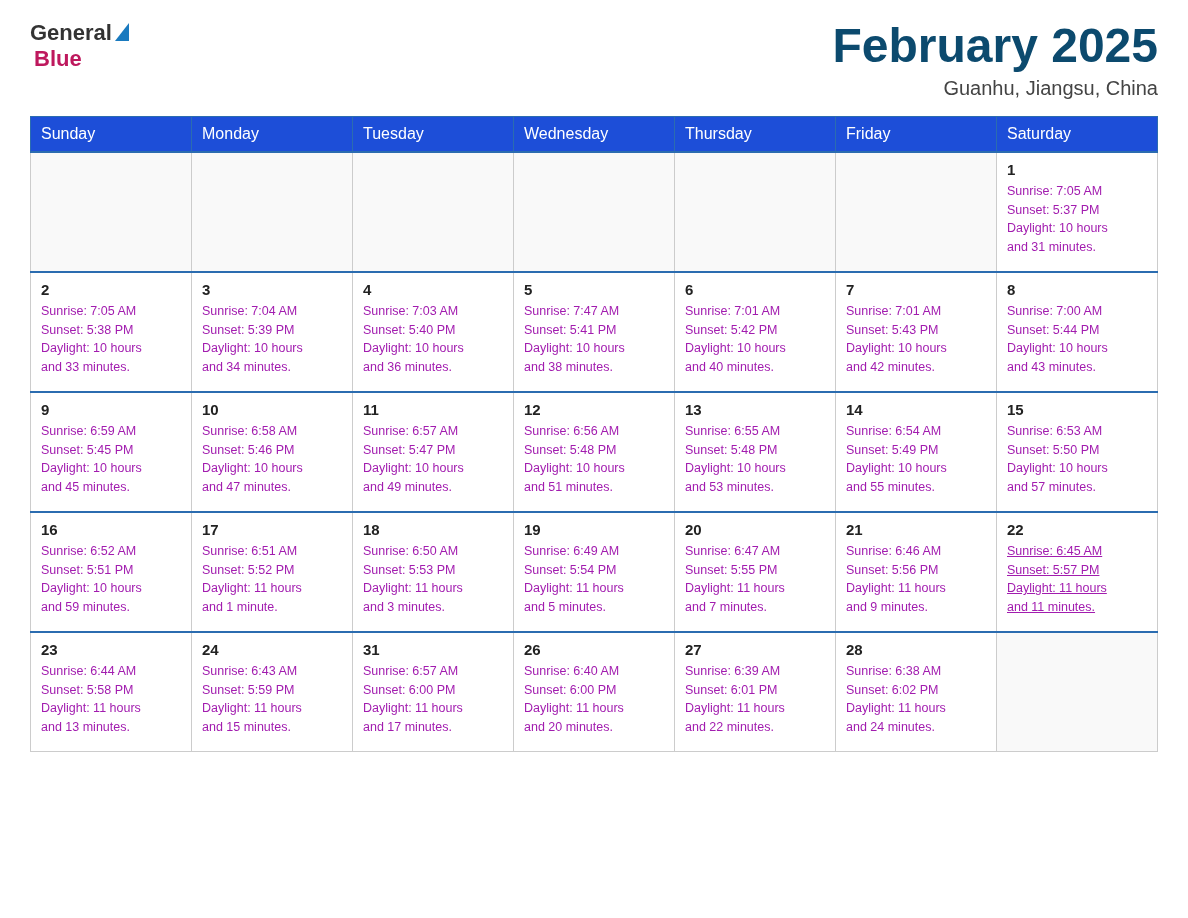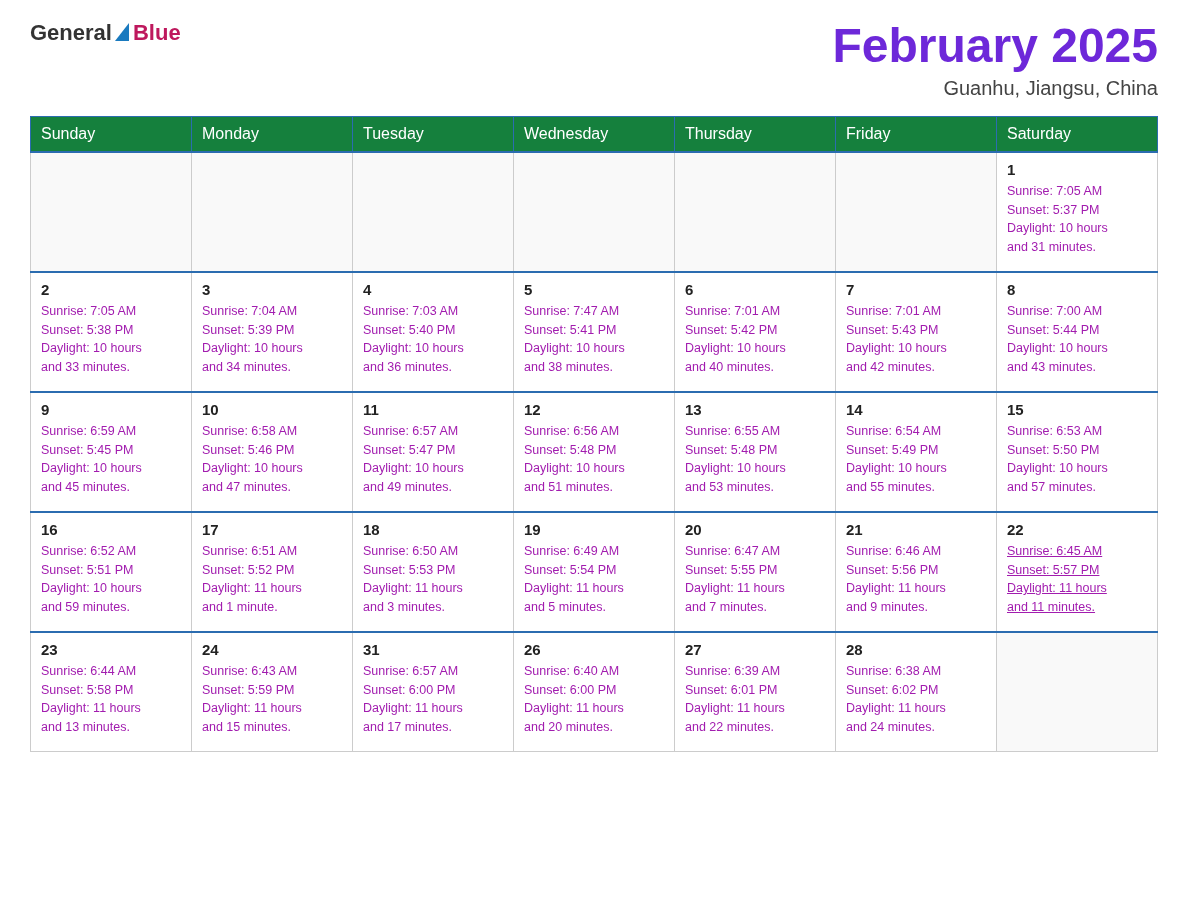--- a/index.html
+++ b/index.html
@@ -25,35 +25,35 @@
       font-size: 22px;
       font-weight: bold;
       color: #be185d;
     }
     .title-block {
       text-align: right;
     }
     .month-title {
       font-size: 48px;
       font-weight: bold;
-      color: #6d28d9;
+      color: #0c4a6e;
       line-height: 1.1;
     }
     .location {
       font-size: 20px;
       color: #444;
       margin-top: 4px;
     }
     .calendar {
       width: 100%;
       border-collapse: collapse;
       border: 1px solid #bbb;
     }
     .calendar th {
-      background-color: #15803d;
+      background-color: #1d4ed8;
       color: #fff;
       font-size: 16px;
       font-weight: normal;
       padding: 8px 10px;
       text-align: left;
       border: 1px solid #2b6cb0;
     }
     .calendar td {
       vertical-align: top;
       padding: 8px 10px;
@@ -77,21 +77,21 @@
       line-height: 1.5;
     }
     .empty-cell {
       background: #f9f9f9;
     }
     tr.week-row td {
       border-top: 2px solid #2b6cb0;
     }
     .logo-wrapper {
       display: flex;
-      flex-direction: row;
+      flex-direction: column;
       align-items: flex-start;
       text-align: right;
     }
     .logo-line1 {
       display: flex;
       align-items: center;
     }
     .logo-line2 {
       display: flex;
       align-items: center;

